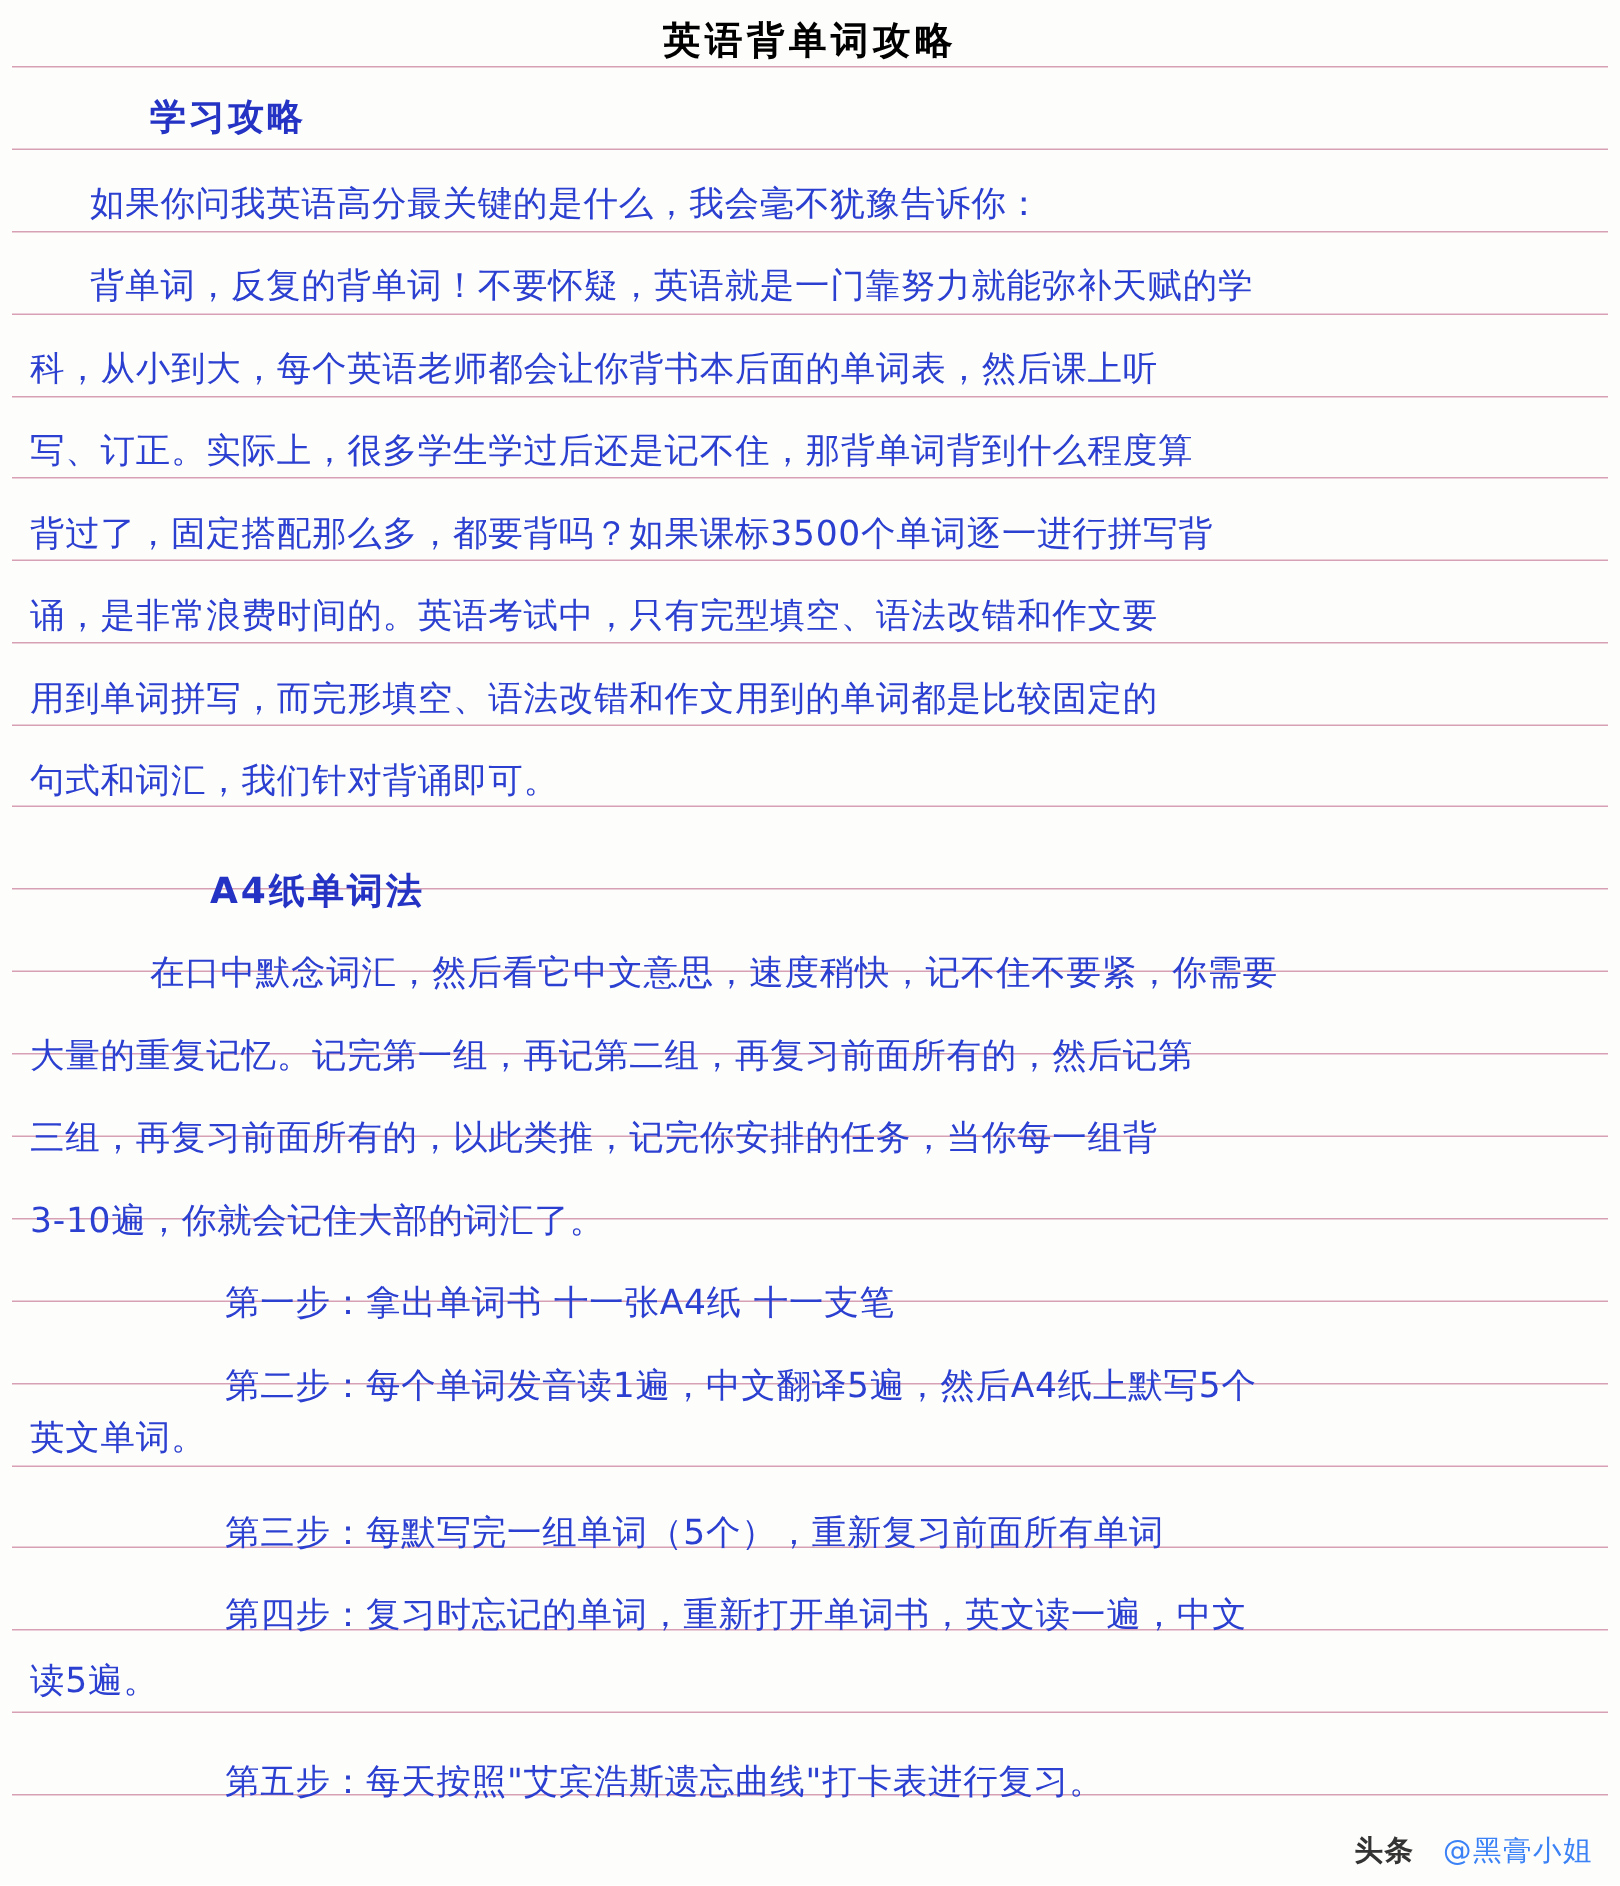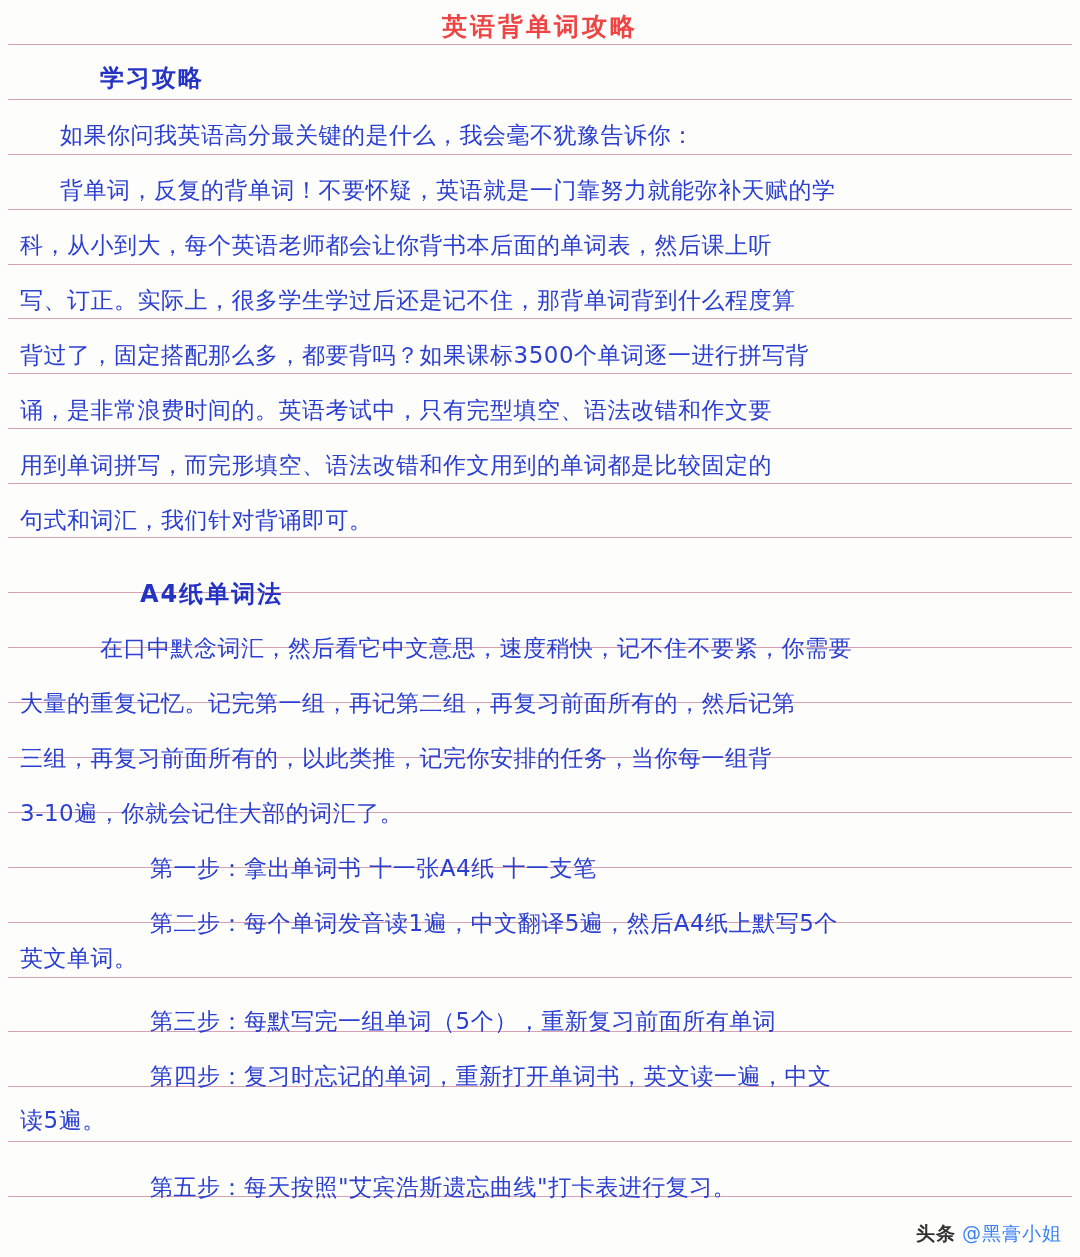--- a/index.html
+++ b/index.html
@@ -45,21 +45,21 @@
     width: 1080px;
     color: #2b3fd0;
     font-family: "DejaVu Sans", sans-serif;
     white-space: nowrap;
     letter-spacing: 1px;
   }
   .title {
     text-align: center;
     font-size: 25px;
     font-weight: 600;
-    color: #ef4444;
+    color: #000000;
     letter-spacing: 3px;
   }
   .heading {
     font-size: 24px;
     font-weight: 600;
     color: #2533c4;
     letter-spacing: 2px;
   }
   .body-line {
     font-size: 23px;
@@ -79,21 +79,21 @@
   
   .watermark {
     position: absolute;
     right: 18px;
     bottom: 10px;
     font-size: 19px;
     color: #444444;
     letter-spacing: 1px;
     display: flex;
     align-items: center;
-    gap: 6px;
+    gap: 19px;
     justify-content: center;
   }
   .wm-logo {
     display: inline-block;
     font-weight: 700;
     color: #333;
     font-size: 19px;
   }
   .wm-at { color: #3b82f6; }
 </style>

